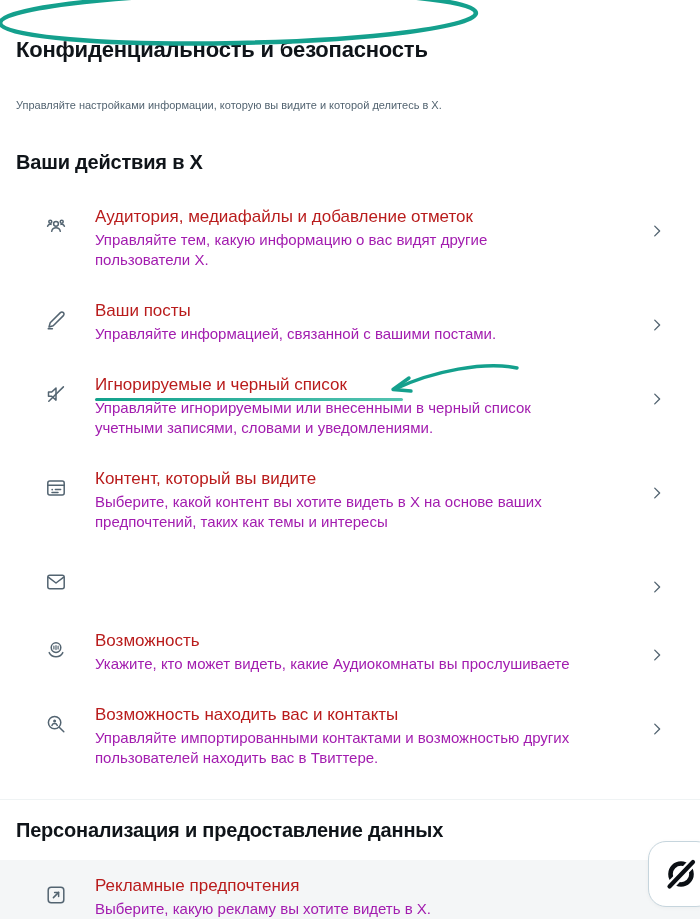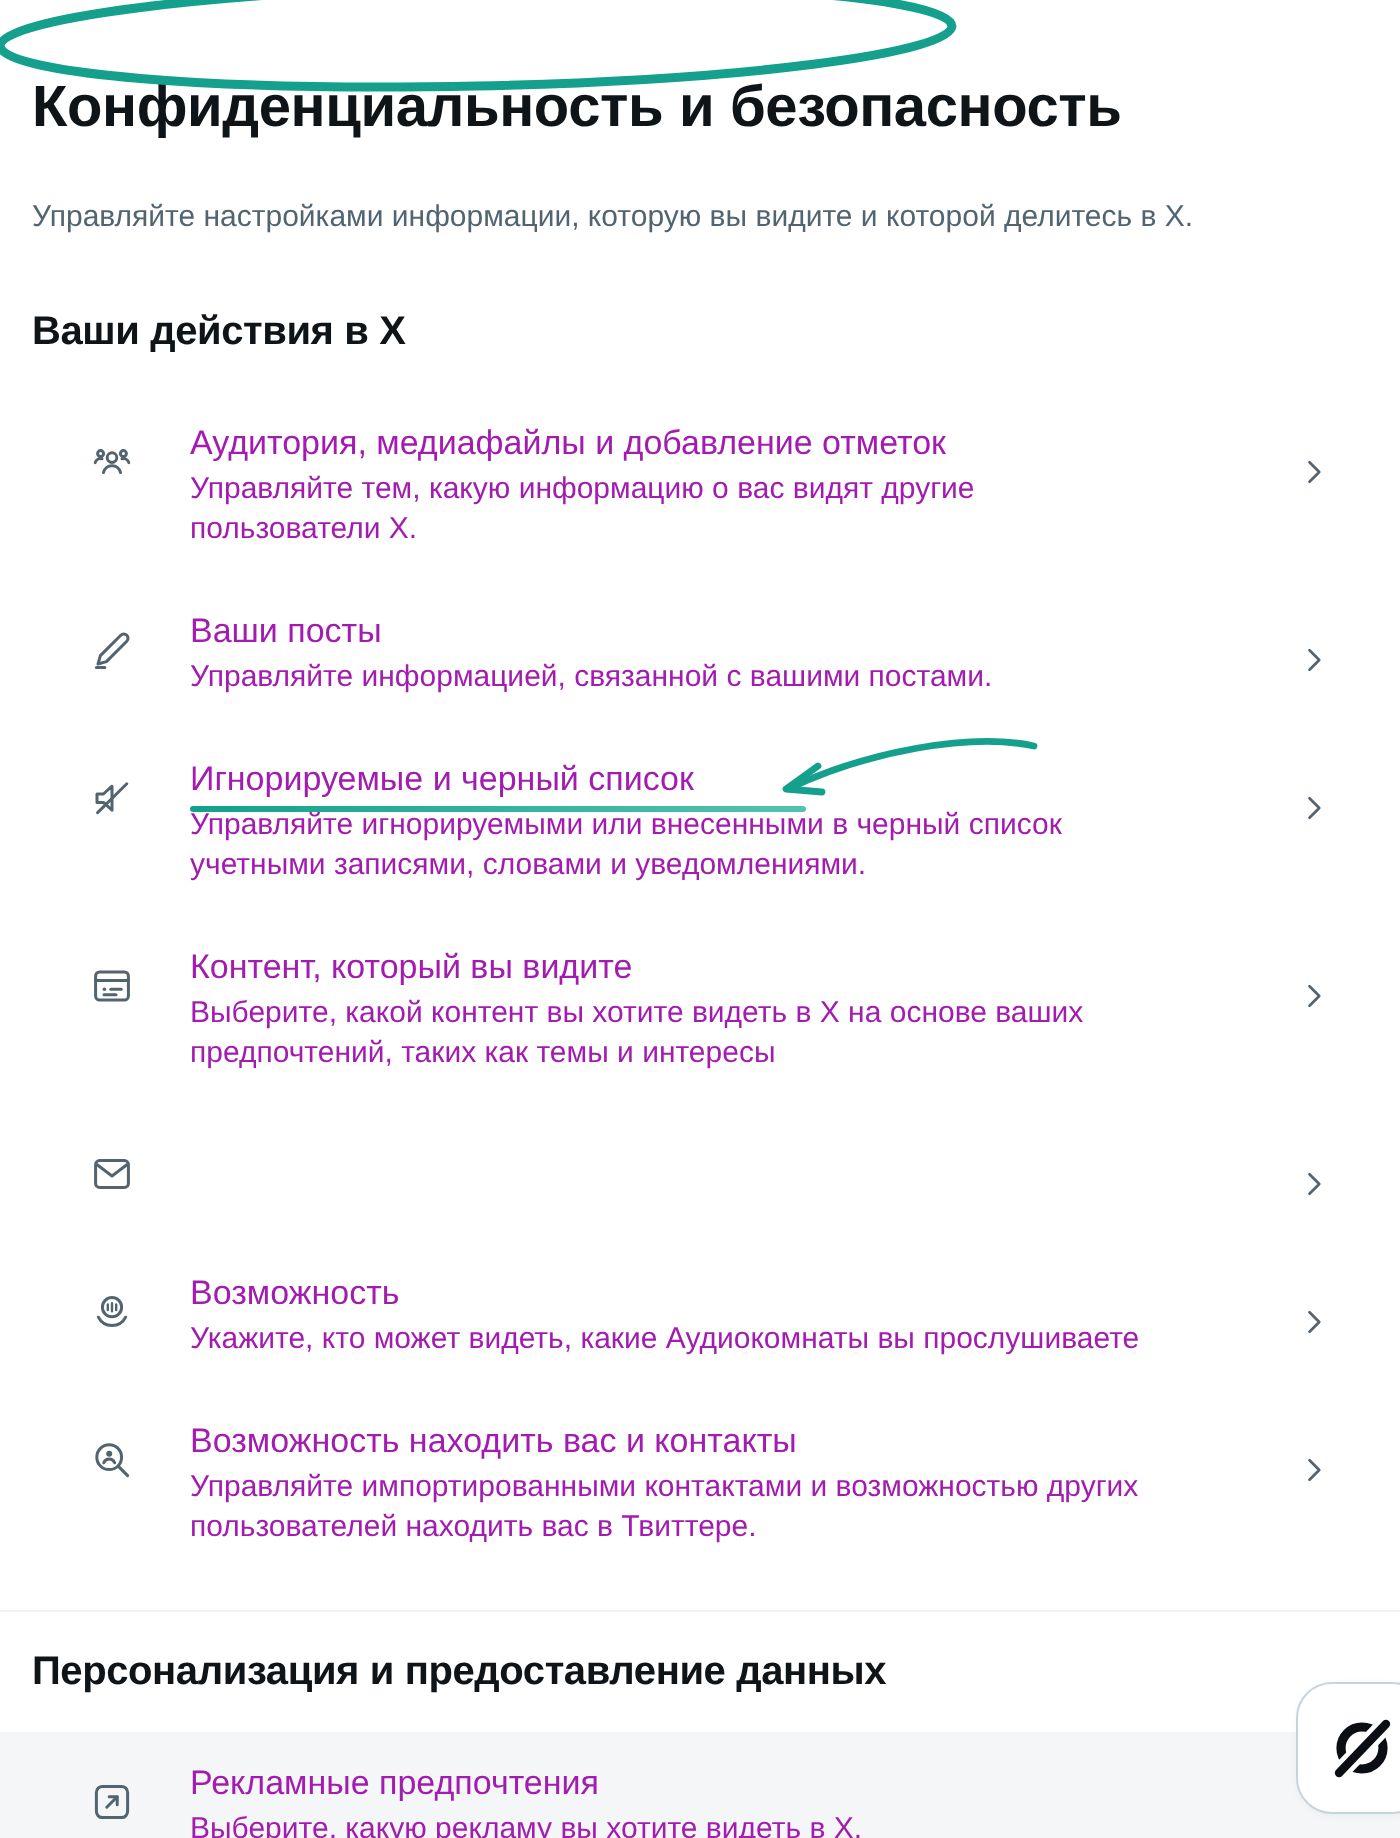--- a/index.html
+++ b/index.html
@@ -6,37 +6,37 @@
   body{
     width:700px;height:919px;position:relative;overflow:hidden;
     background:#ffffff;
     font-family:"Liberation Sans", sans-serif;
     color:#0f1419;
   }
   .container{padding:0 16px;}
   
   .title-wrap{position:relative;padding-top:20px;width:fit-content;}
   .page-title{
-    font-size:29px;font-weight:800;line-height:30px;letter-spacing:-0.2px;
+    font-size:22px;font-weight:800;line-height:30px;letter-spacing:-0.2px;
     position:relative;z-index:1;
   }
   .ellipse-annotation{position:absolute;left:-20px;top:-14px;z-index:2;pointer-events:none;}
-  .page-subtitle{margin-top:30px;font-size:15px;line-height:20px;color:#536471;}
+  .page-subtitle{margin-top:30px;font-size:11px;line-height:20px;color:#536471;}
   
   .section-heading{font-size:20px;font-weight:800;line-height:26px;letter-spacing:-0.2px;}
   .heading-1{margin-top:34px;}
   .heading-2{margin-top:17px;}
   .section-divider{height:1px;background:#eff3f4;margin:16px -16px 0 -16px;}
   
   .rows{margin-top:14px;}
   .row{display:flex;align-items:flex-start;padding:15px 0;position:relative;cursor:pointer;}
   .icon-col{width:79px;flex:0 0 79px;display:flex;justify-content:center;padding-top:8px;}
   .icon-col svg{display:block;}
   .text-col{width:490px;flex:0 0 490px;position:relative;}
-  .row-title{font-size:17px;line-height:22px;color:#a21caf;}
+  .row-title{font-size:17px;line-height:22px;color:#b91c1c;}
   .row-desc{font-size:15px;line-height:20px;color:#a21caf;margin-top:2px;}
   .chev-col{flex:1;display:flex;justify-content:flex-end;padding-right:18px;padding-top:16px;}
   
   .row-highlight{background:#f4f6f7;margin:13px -16px 0 -16px;padding:15px 16px 30px 16px;}
   
   .title-underline{
     position:absolute;left:0;top:24px;width:308px;height:3px;border-radius:2px;
     background:linear-gradient(90deg,#12a18c,#53c3b1);
   }
   .arrow-annotation{position:absolute;left:288px;top:-14px;pointer-events:none;}

